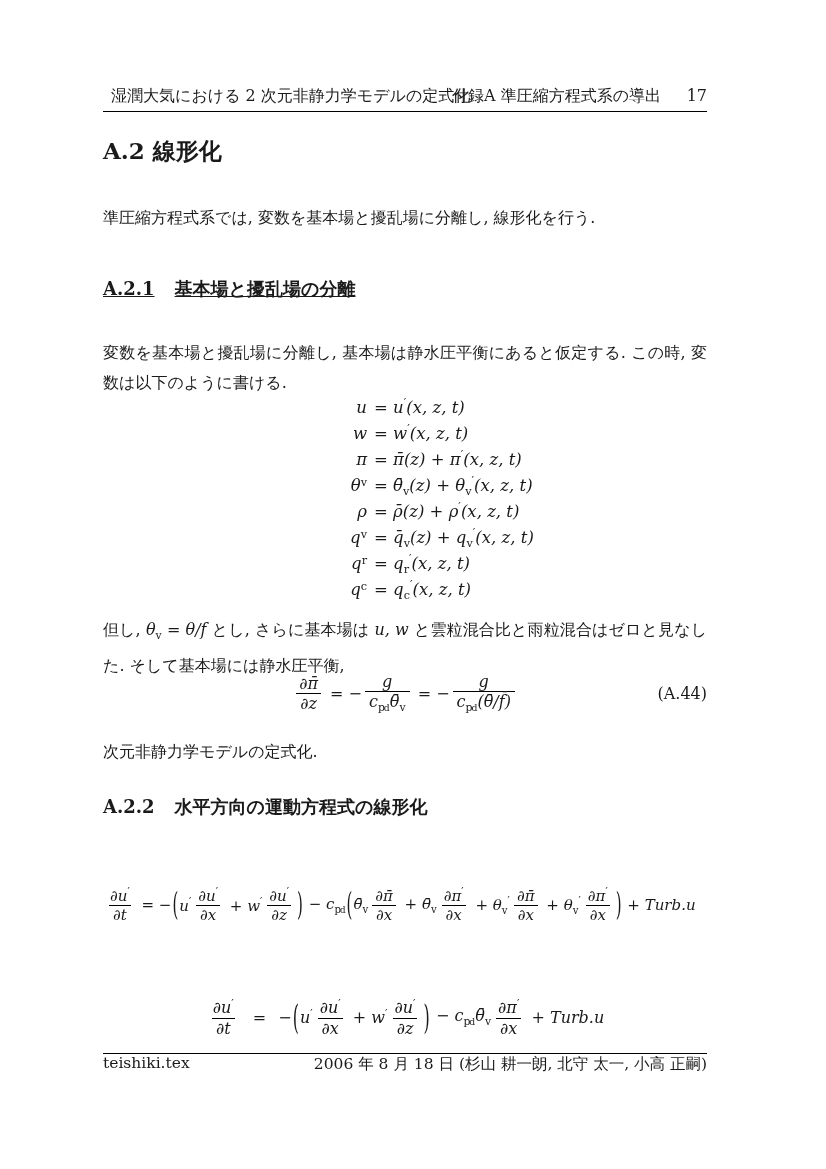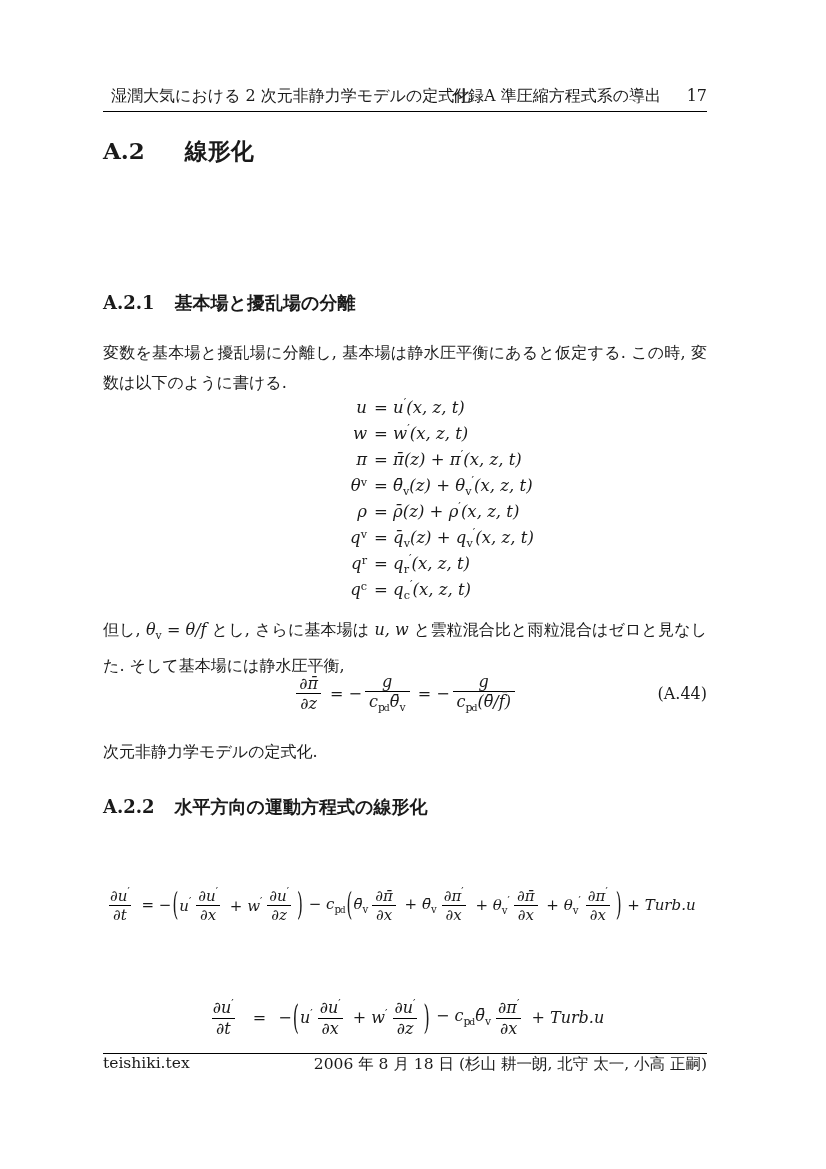--- a/index.html
+++ b/index.html
@@ -15,24 +15,24 @@
 
   
   .hdr { top: 86px; height: 24px; font-size: 16px; }
   .hdr .h-left  { position: absolute; left: 8px;  top: 0; white-space: nowrap; }
   .hdr .h-right { position: absolute; right: 46px; top: 0; white-space: nowrap; }
   .hdr .h-page  { position: absolute; right: 0; top: 0; }
   .hdr-rule { top: 111px; border-top: 1px solid #000; height: 0; }
 
   
   .sec  { top: 136px; font-size: 23px; font-weight: bold; }
-  .sec .num { margin-right: 40px; }
+  .sec .num { margin-right: 8px; }
   .sub  { font-size: 18px; font-weight: bold; }
   .sub .num { margin-right: 20px; }
-  .sub1 { top: 291px; }
+  .sub1 { top: 277px; text-decoration: underline; }
   .sub2 { top: 795px; }
 
   
   .para { font-size: 16px; line-height: 30px; text-align: justify; }
   .p-intro   { top: 203px; }
   .p-vars    { top: 338px; }
   .p-note    { top: 615px; }
   .p-closing { top: 737px; }
   .p-a22     { top: 857px; }
   .p-terms   { top: 946px; }
@@ -76,20 +76,21 @@
     <span class="h-left">湿潤大気における 2 次元非静力学モデルの定式化</span>
     <span class="h-right">付録A 準圧縮方程式系の導出</span>
     <span class="h-page">17</span>
   </div>
   <div class="blk hdr-rule"></div>
 
   <div class="blk sec">
     <span class="num">A.2</span><span>線形化</span>
   </div>
 
+  <div class="blk para p-intro">準圧縮方程式系では, 変数を基本場と擾乱場に分離し, 線形化を行う.</div>
 
   <div class="blk sub sub1">
     <span class="num">A.2.1</span><span>基本場と擾乱場の分離</span>
   </div>
 
   <div class="blk para p-vars">変数を基本場と擾乱場に分離し, 基本場は静水圧平衡にあると仮定する. この時, 変数は以下のように書ける.</div>
 
   <div class="blk defs">
     <div class="defrow"><span class="lhs"><span class="m">u</span></span><span class="rhs"><span class="m">= u</span><sup>′</sup><span class="m">(x, z, t)</span></span></div>
     <div class="defrow"><span class="lhs"><span class="m">w</span></span><span class="rhs"><span class="m">= w</span><sup>′</sup><span class="m">(x, z, t)</span></span></div>

